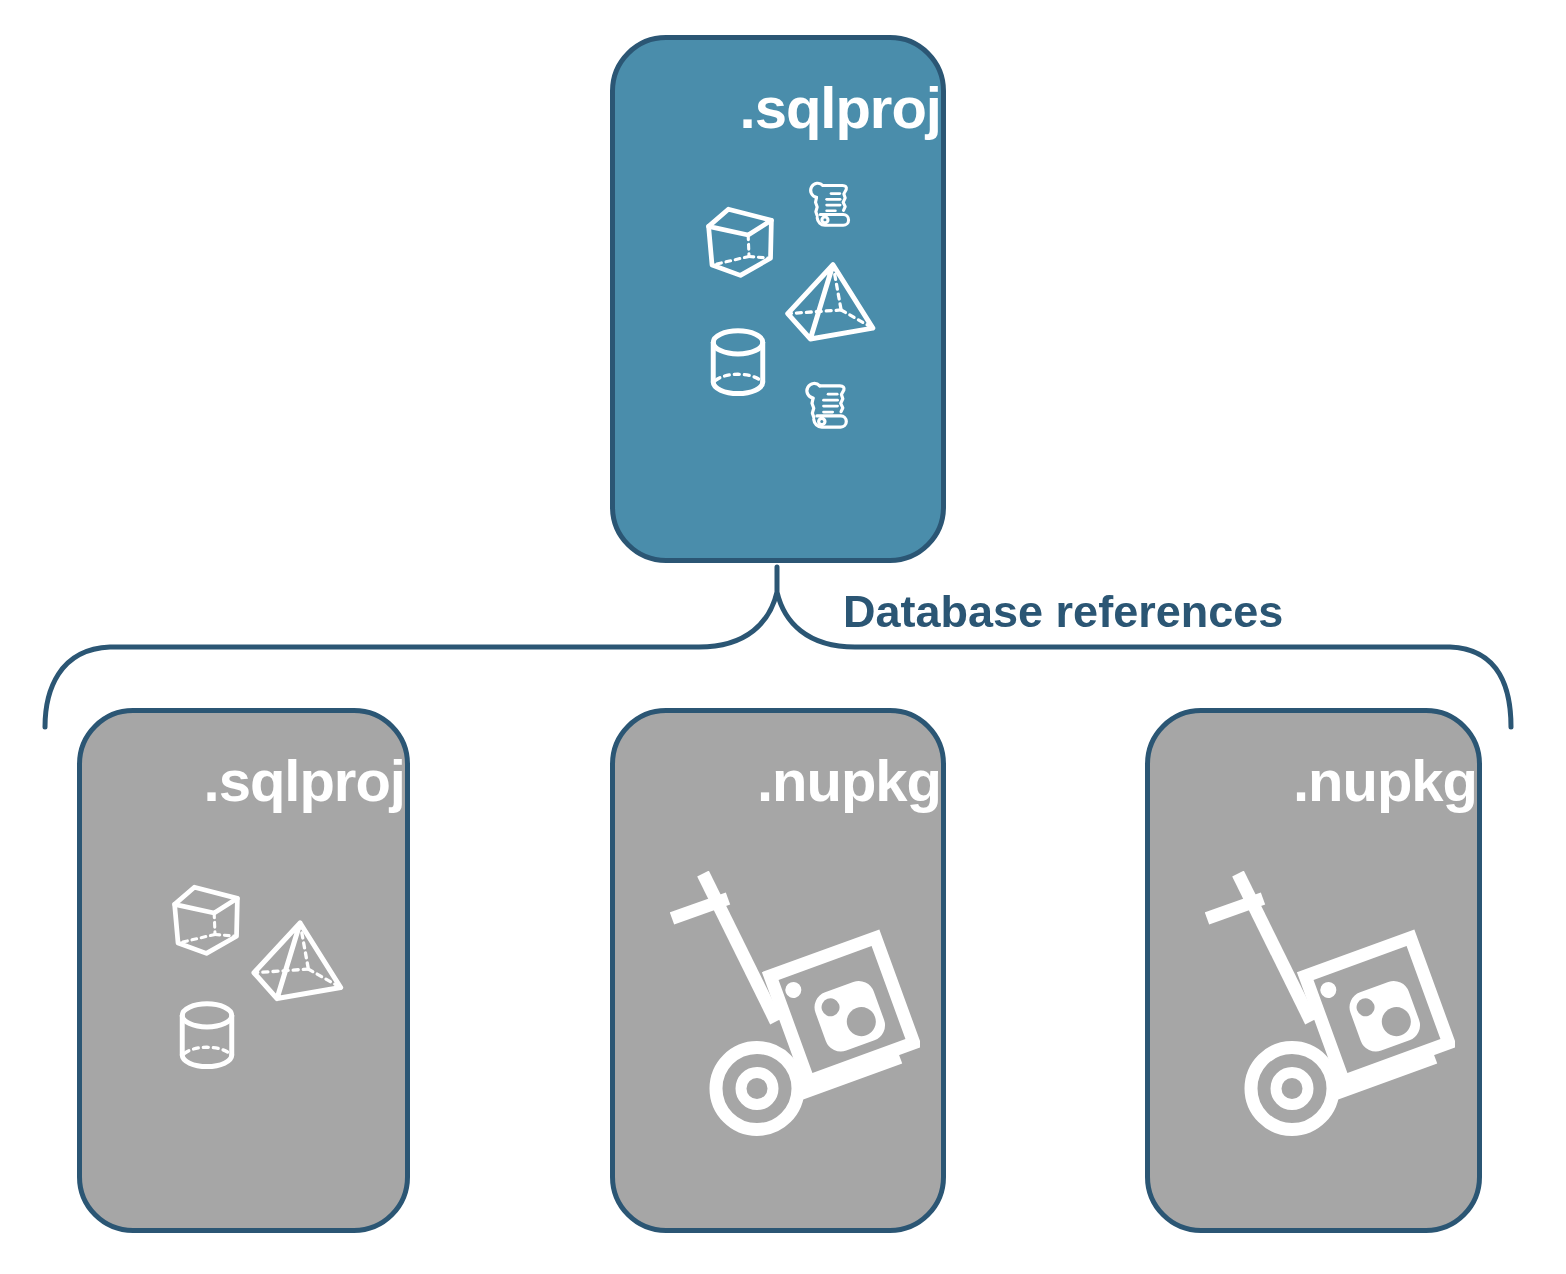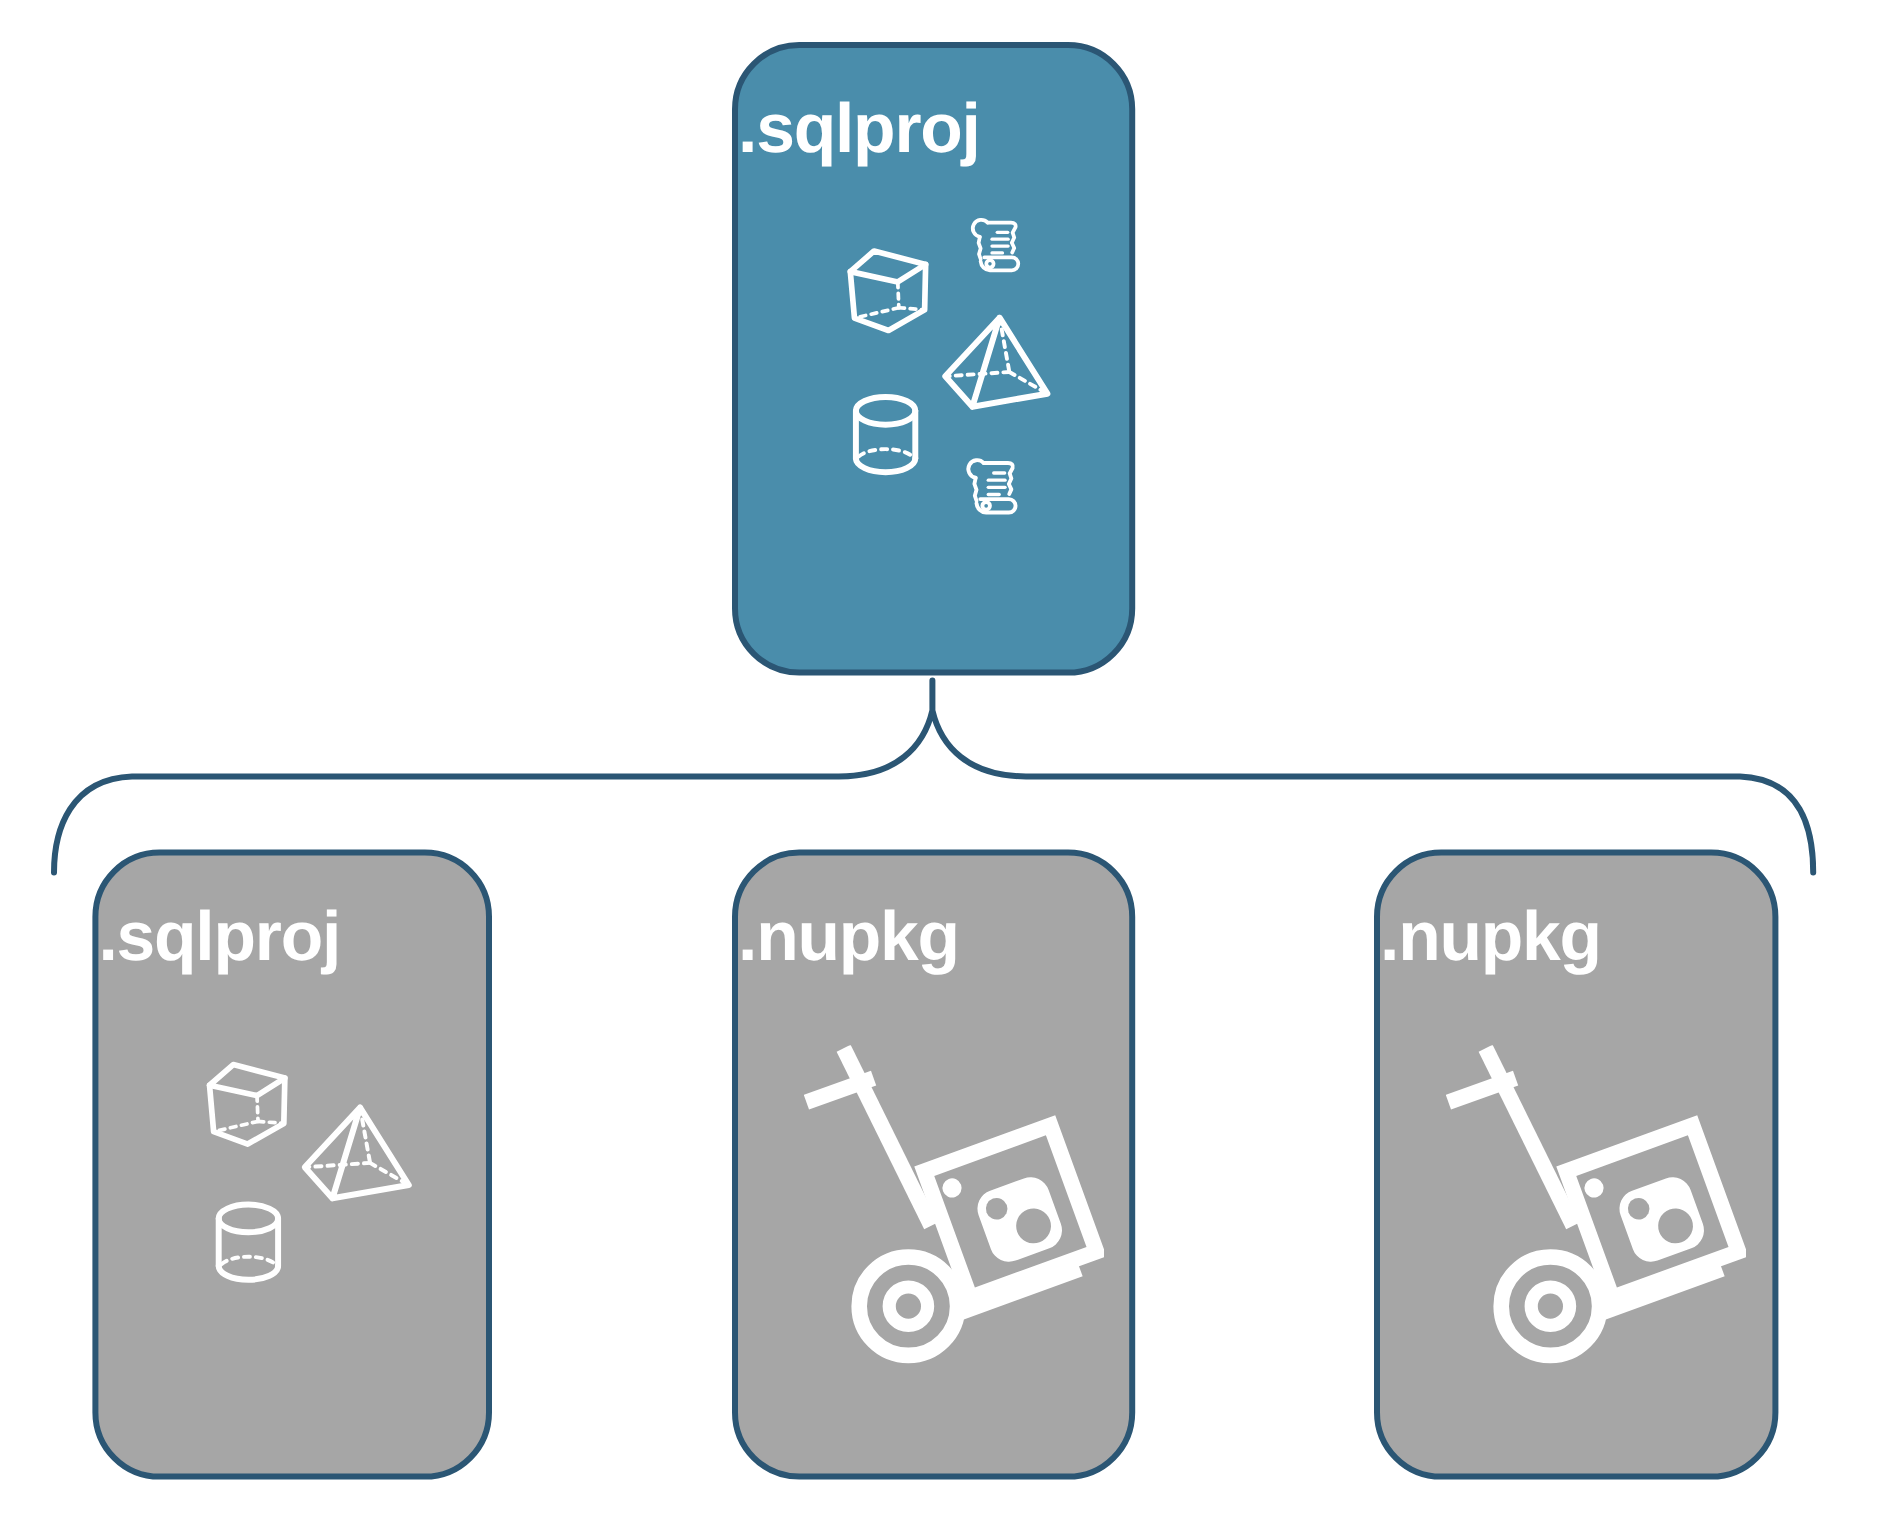--- a/index.html
+++ b/index.html
@@ -13,21 +13,21 @@
   .node{
     position:absolute;
     box-sizing:border-box;
     border:5px solid var(--border,#2b5674);
     border-radius:56px;
   }
   .node.root{ background:var(--root-fill,#4a8dab); }
   .node.child{ background:var(--child-fill,#a6a6a6); }
   .node-title{
     margin-top:34px;
-    text-align:left;
+    text-align:right;
     font-size:58px;
     font-weight:bold;
     letter-spacing:-1px;
     color:var(--label-text,#ffffff);
     user-select:none;
   }
   .icon{ position:absolute; }
   .connector-svg{
     position:absolute; left:0; top:0;
     width:1566px; height:1274px;
@@ -116,20 +116,21 @@
           <circle cx="14" cy="18" r="14.5" fill="#a6a6a6"></circle>
           <circle cx="-39" cy="-35" r="8" fill="#fff"></circle>
         </g>
       </g>
     </defs>
   </svg>
 
   <svg class="connector-svg">
     <path d="M45,727 C45,691 59,649 110,647 L699,647 C747,647 770,622 777,592 L777,567 M777,567 L777,592 C784,622 807,647 855,647 L1450,647 C1501,649 1511,691 1511,727" fill="none" stroke="#2b5674" stroke-width="5" stroke-linecap="round"></path>
   </svg>
+  <div class="connector-label">Database references</div>
 
   <div class="node root" style="left:610px;top:35px;width:336px;height:528px;">
     <div class="node-title">.sqlproj</div>
     <svg class="glyph icon" style="left:187px;top:138px" width="54" height="50" viewBox="0 0 80 70">
         <use href="#g-scroll"></use>
       </svg>
     <svg class="glyph icon" style="left:85px;top:163px" width="86" height="82" viewBox="0 0 100 95">
         <use href="#g-cube"></use>
       </svg>
     <svg class="glyph icon" style="left:160px;top:222px" width="106" height="86" viewBox="0 0 115 95">

